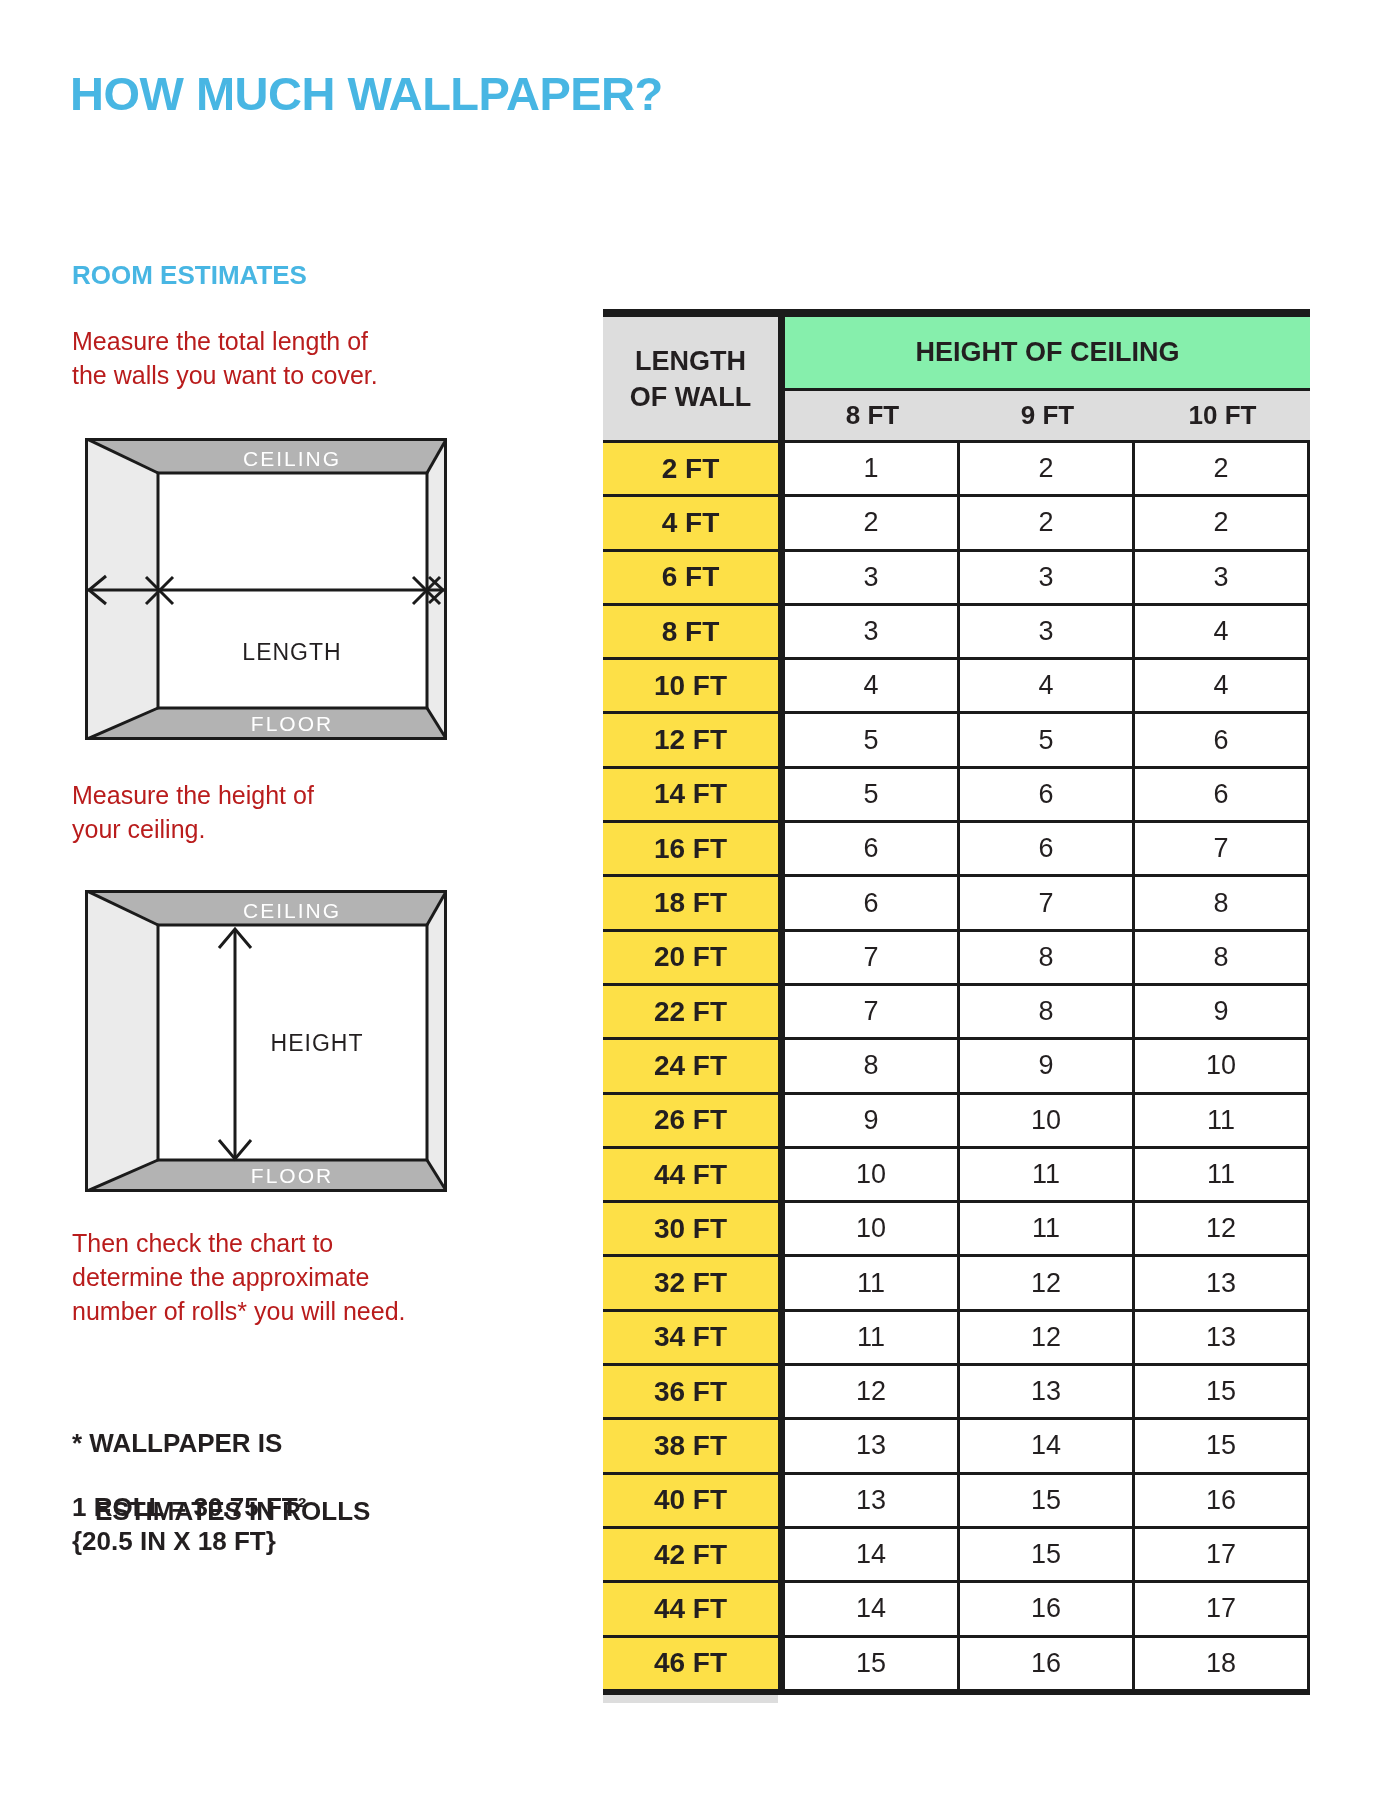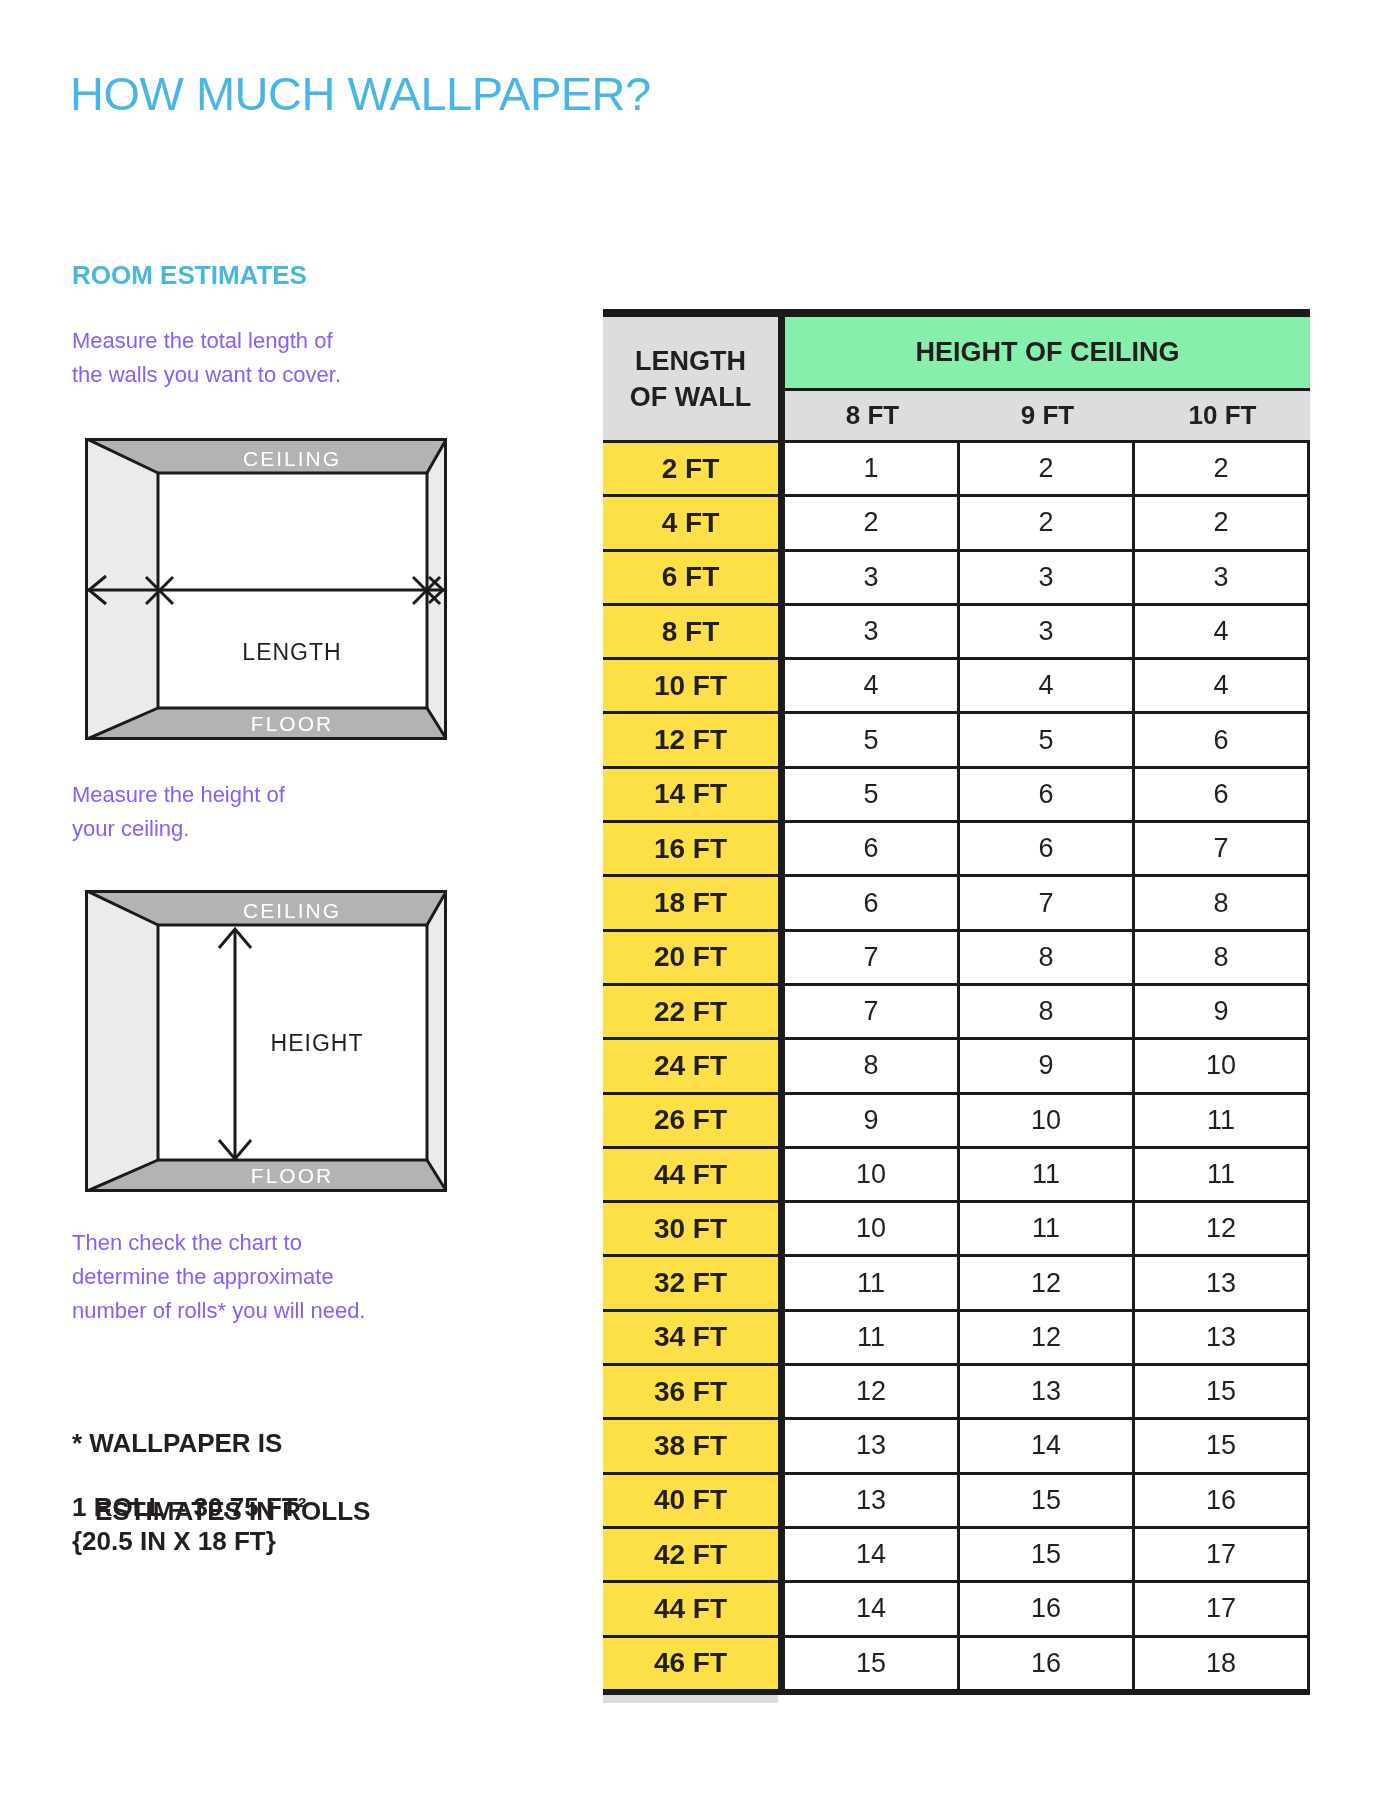--- a/index.html
+++ b/index.html
@@ -8,31 +8,31 @@
     width:1391px;height:1800px;
     background:#ffffff;
     font-family:"Liberation Sans","DejaVu Sans",sans-serif;
     color:#231f20;
     overflow:hidden;
   }
   .abs{position:absolute;}
   
   #main-title{
     left:70px;top:66px;
-    font-size:47px;font-weight:normal;letter-spacing:-0.5px;
+    font-size:47px;font-weight:bold;letter-spacing:-0.5px;
   }
   .section-heading{
     font-size:26px;font-weight:bold;letter-spacing:0px;
   }
   #room-estimates-heading{left:72px;top:260px;}
   #table-heading{left:603px;top:260px;width:707px;text-align:center;}
   
   .para{
     left:72px;
-    font-size:22px;line-height:34px;color:#8b5cf6;
+    font-size:25px;line-height:34px;color:#b91c1c;
     white-space:pre-line;
   }
   #para-length{top:324px;}
   #para-height{top:778px;}
   #para-chart{top:1226px;}
   .footnote{
     left:72px;
     font-size:26px;font-weight:bold;line-height:34px;color:#231f20;
     white-space:pre-line;
   }

